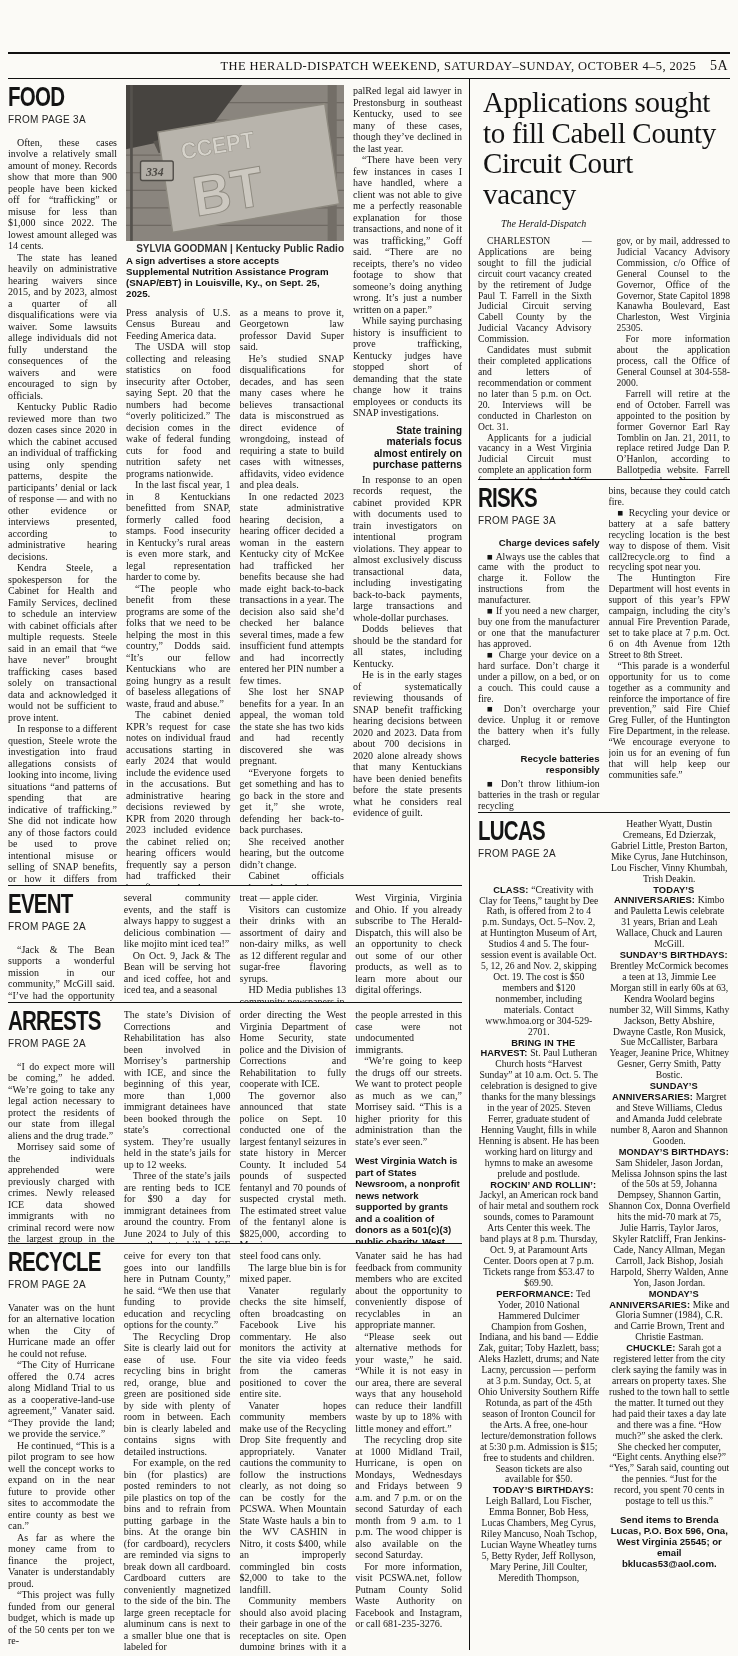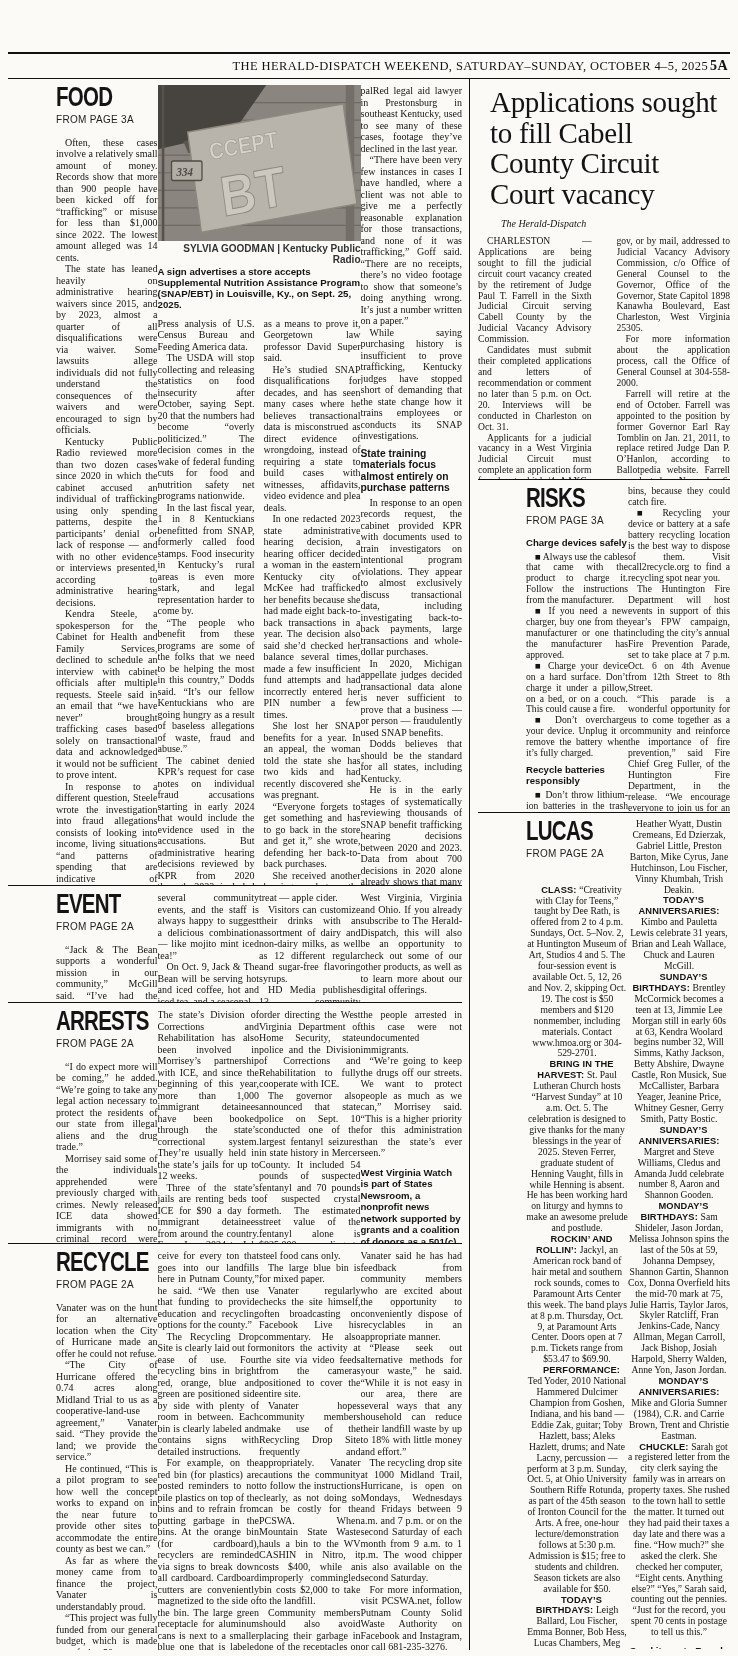--- a/index.html
+++ b/index.html
@@ -4,64 +4,64 @@
 <style>
   html,body{margin:0;padding:0;background:#d9d9d6;}
   .page{
     width:738px;height:1656px;margin:0 auto;background:#fbfaf6;color:#141414;
     font-family:"Liberation Serif", serif;overflow:hidden;box-sizing:border-box;
     padding:0 8px;position:relative;
   }
   
   .masthead{margin-top:52px;border-top:2px solid #111;border-bottom:1px solid #111;}
   .dateline{font-size:12.5px;letter-spacing:.4px;text-align:right;padding:4px 2px 4px;}
-  .pagenum{font-weight:700;font-size:14px;margin-left:2px;}
+  .pagenum{font-weight:400;font-size:14px;margin-left:14px;}
   
   .content{display:flex;align-items:stretch;}
   .region-left{width:462px;flex:0 0 462px;border-right:1px solid #111;padding-right:7px;box-sizing:border-box;}
   .region-right{flex:1 1 auto;padding-left:8px;min-width:0;}
   .xrule{border:0;border-top:1px solid #111;margin:0;}
   
   .sec{overflow:hidden;box-sizing:border-box;padding-top:6px;}
   .s-food{height:806px;}
   .s-event{height:116px;}
   .s-arrests{height:240px;}
   .s-recycle{height:406px;}
   .s-apps{height:400px;}
   .s-risks{height:332px;}
   .s-lucas{height:836px;}
   .sec-title{
     font-family:"Liberation Sans", sans-serif;font-weight:900;font-size:27px;line-height:.95;
     display:inline-block;transform:scaleX(.76);transform-origin:0 50%;letter-spacing:-1px;white-space:nowrap;
   }
   .from{font-family:"Liberation Sans", sans-serif;font-size:10px;letter-spacing:.3px;color:#222;margin-top:3px;}
   .sec-head{margin-bottom:12px;}
-  .sec-body{display:flex;height:100%;margin-left:48px;}
+  .sec-body{display:flex;gap:9px;height:100%;}
   .col{flex:1 1 0;min-width:0;overflow:hidden;}
   
   .blk{margin:0;font-size:10px;line-height:1.15;text-align:justify;}
   .blk.p{text-indent:9px;}
   .blk.s{font-family:"Liberation Sans", sans-serif;font-weight:700;font-size:10.3px;line-height:1.12;
-         text-align:left;margin:6px 0 3px;text-indent:0;}
+         text-align:right;margin:6px 0 3px;text-indent:0;}
   .blk.n{font-family:"Liberation Sans", sans-serif;font-weight:700;font-size:9.6px;line-height:1.2;
          text-align:left;margin-top:8px;}
   .ld{font-family:"Liberation Sans", sans-serif;font-weight:700;font-size:9.3px;letter-spacing:.1px;}
   .region-right .blk{font-size:9.6px;line-height:1.14;}
   .s-lucas .blk{text-align:center;}
   .s-lucas .col1-gap{margin-top:26px;}
   
   .food-mid{flex:2 2 0;min-width:0;display:flex;flex-direction:column;overflow:hidden;}
   .food-midcols{display:flex;gap:9px;flex:1 1 auto;overflow:hidden;}
   figure{margin:0;}
   .photo-svg{width:100%;height:156px;display:block;}
   .credit{font-family:"Liberation Sans", sans-serif;font-weight:700;font-size:10px;text-align:right;margin:2px 0 1px;color:#333;}
   .caption{font-family:"Liberation Sans", sans-serif;font-weight:700;font-size:9.7px;line-height:1.15;text-align:left;margin-bottom:7px;}
   
   .apps-headline{font-family:"Liberation Serif", serif;font-weight:400;font-size:29px;line-height:1.06;
-                 letter-spacing:-.3px;margin:2px 12px 8px;}
+                 letter-spacing:-.3px;margin:2px 5px 8px;}
   .byline{font-style:italic;font-size:10px;text-align:center;width:52%;margin:0 0 7px;}
   .apps-body{display:flex;gap:25px;height:278px;overflow:hidden;}
 </style>
 </head>
 <body>
 
 <div class="page">
 
   <header class="masthead">
     <div class="dateline">
@@ -132,26 +132,25 @@
                   <p class="blk p">He’s studied SNAP disqualifications for decades, and has seen many cases where he believes transactional data is misconstrued as direct evidence of wrongdoing, instead of requiring a state to build cases with witnesses, affidavits, video evidence and plea deals.</p>
                   <p class="blk p">In one redacted 2023 state administrative hearing decision, a hearing officer decided a woman in the eastern Kentucky city of McKee had trafficked her benefits because she had made eight back-to-back transactions in a year. The decision also said she’d checked her balance several times, made a few insufficient fund attempts and had incorrectly entered her PIN number a few times.</p>
                   <p class="blk p">She lost her SNAP benefits for a year. In an appeal, the woman told the state she has two kids and had recently discovered she was pregnant.</p>
                   <p class="blk p">“Everyone forgets to get something and has to go back in the store and get it,” she wrote, defending her back-to-back purchases.</p>
                   <p class="blk p">She received another hearing, but the outcome didn’t change.</p>
                   <p class="blk p">Cabinet officials acknowledged in cross examinations during a 2023 case that back-to-back transactions and whole-dollar purchases aren’t forbidden under SNAP rules, nor are recipients told that the cabinet considers them suspicious.</p>
                 </div>
             </div>
           </div>
           <div class="col">
-              <p class="blk c">palRed legal aid lawyer in Prestonsburg in southeast Kentucky, used to see many of these cases, footage they’ve declined in the last year.</p>
+              <p class="blk c">palRed legal aid lawyer in Prestonsburg in southeast Kentucky, used to see many of these cases, though they’ve declined in the last year.</p>
               <p class="blk p">“There have been very few instances in cases I have handled, where a client was not able to give me a perfectly reasonable explanation for those transactions, and none of it was trafficking,” Goff said. “There are no receipts, there’s no video footage to show that someone’s doing anything wrong. It’s just a number written on a paper.”</p>
               <p class="blk p">While saying purchasing history is insufficient to prove trafficking, Kentucky judges have stopped short of demanding that the state change how it trains employees or conducts its SNAP investigations.</p>
               <p class="blk s">State training materials focus almost entirely on purchase patterns</p>
               <p class="blk p">In response to an open records request, the cabinet provided KPR with documents used to train investigators on intentional program violations. They appear to almost exclusively discuss transactional data, including investigating back-to-back payments, large transactions and whole-dollar purchases.</p>
-              <p class="blk p">In 2020, Michigan appellate judges decided transactional data alone is never sufficient to prove that a business — or person — fraudulently used SNAP benefits.</p>
               <p class="blk p">Dodds believes that should be the standard for all states, including Kentucky.</p>
               <p class="blk p">He is in the early stages of systematically reviewing thousands of SNAP benefit trafficking hearing decisions between 2020 and 2023. Data from about 700 decisions in 2020 alone already shows that many Kentuckians have been denied benefits before the state presents what he considers real evidence of guilt.</p>
             </div>
         </div>
       </section>
 
       <hr class="xrule">
 
       <section class="sec s-event">
         <div class="sec-body">

